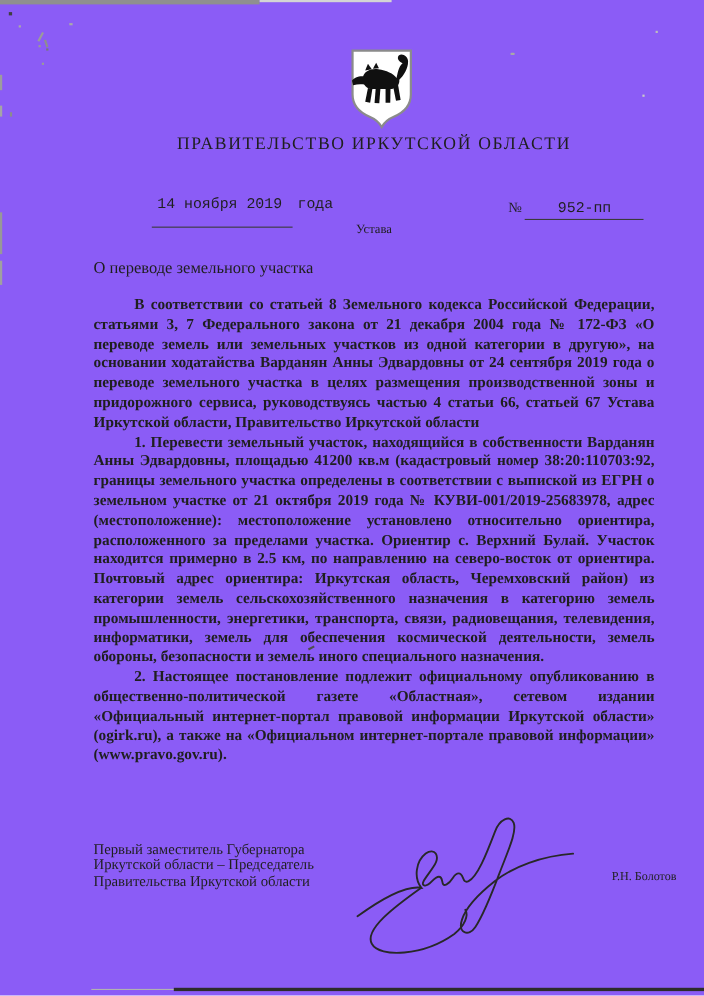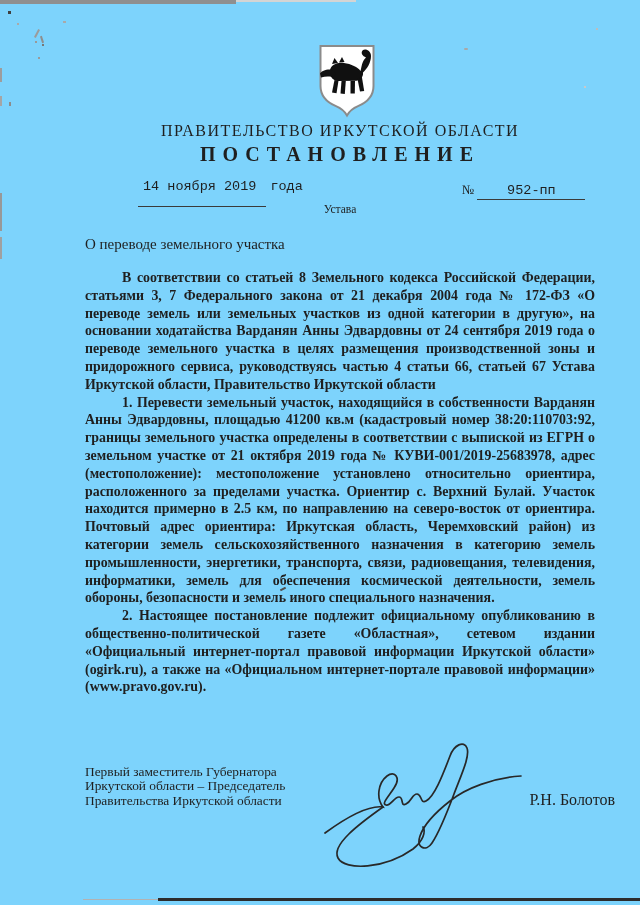--- a/index.html
+++ b/index.html
@@ -1,17 +1,17 @@
 <!DOCTYPE html>
 <html><head>
 <meta charset="utf-8">
 <style>
   html,body{margin:0;padding:0;background:#fcfcfb;}
   .page{
-    position:relative;width:640px;height:905px;background:#7dd3fc;
+    position:relative;width:640px;height:905px;background:#8b5cf6;
     font-family:"Liberation Serif","DejaVu Serif",serif;color:#1f1f1f;
     overflow:hidden;
   }
   
   .emblem{position:absolute;left:317px;top:44px;width:60px;height:75px;}
   .authority{
     position:absolute;left:85px;top:122px;width:510px;text-align:center;
     font-size:16px;letter-spacing:1.5px;white-space:nowrap;
   }
   .doc-type{
@@ -48,21 +48,21 @@
   .body-text p{margin:0;text-indent:37px;font-weight:bold;}
   .body-text p.enacting{text-indent:0;}
   
   .post{
     position:absolute;left:85px;top:765px;
     font-size:13.4px;line-height:14.4px;white-space:nowrap;
   }
   .signature-svg{position:absolute;left:323px;top:739px;width:210px;height:138px;}
   .signer{
     position:absolute;left:495px;top:791px;width:120px;text-align:right;
-    font-size:16px;white-space:nowrap;
+    font-size:11px;white-space:nowrap;
   }
   
   .artifacts i{position:absolute;display:block;pointer-events:none;}
 </style>
 </head>
 <body>
 
 <div class="page">
 
   <div class="artifacts">
@@ -99,21 +99,20 @@
         <path d="M14 25.5 C9 25 4.5 27 3 29.5 L4 33.5 C9 32 14 32.5 17.5 33.5 L18.5 29 Z"></path>
         <path d="M17.5 36 L15 48.5 L19.5 49.3 L21.5 36.8 Z"></path>
         <path d="M24.5 36.9 L23.5 49.6 L27.8 49.9 L28.8 37 Z"></path>
         <path d="M33.5 36.9 L33.5 49.5 L37.8 49.5 L38 36.9 Z"></path>
         <path d="M40.5 35 L43 47.5 L47.2 47 L44.8 32.5 Z"></path>
       </g>
     </svg>
   </div>
 
   <div class="authority">ПРАВИТЕЛЬСТВО ИРКУТСКОЙ ОБЛАСТИ</div>
-  <div class="doc-type">ПОСТАНОВЛЕНИЕ</div>
 
   <div class="date-block">
     <span class="date-underlined">14 ноября 2019</span><span class="date-suffix">года</span>
   </div>
 
   <div class="number-block">
     <span class="number-sign">№</span><span class="number-value">952-пп</span>
   </div>
 
   <div class="place">Устава</div>

